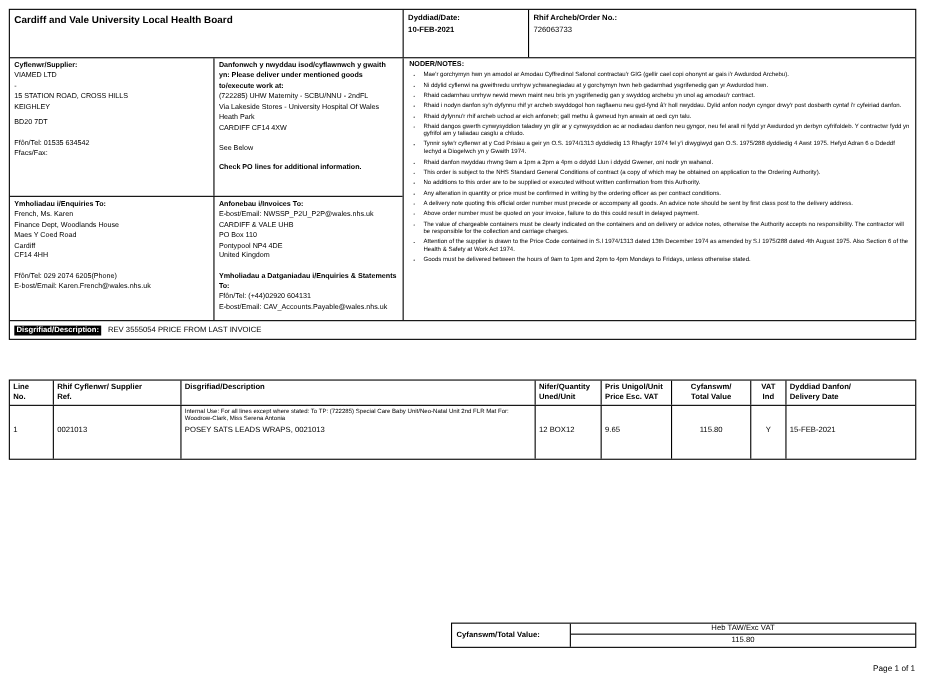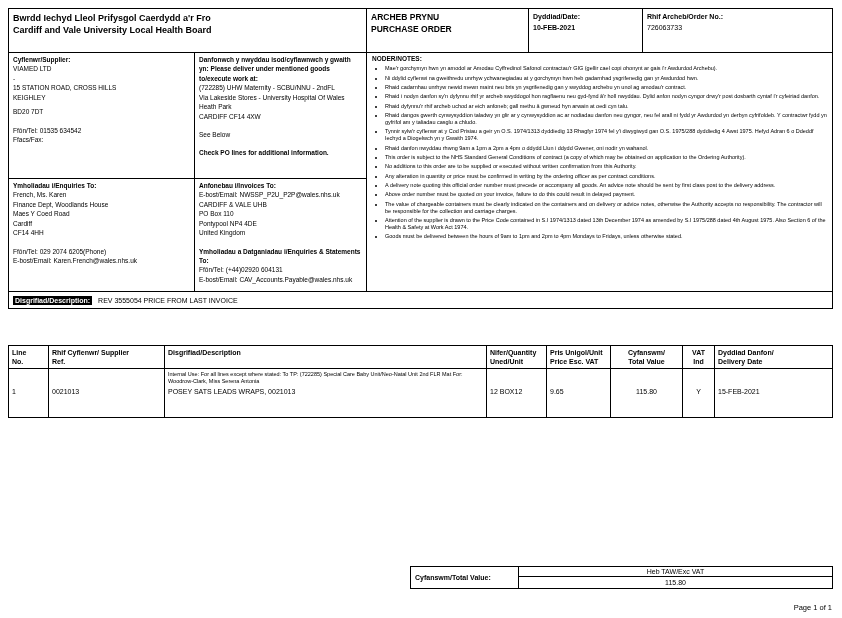--- a/index.html
+++ b/index.html
@@ -68,26 +68,21 @@
 
   .page-num { position: absolute; right: 10px; bottom: 6px; font-size: 7.5px; text-align: center; }
 </style>
 </head>
 <body>
 
 <div class="main-table">
 
   <div class="row1">
     <div class="c-org">
-      <div>Bwrdd Iechyd Lleol Prifysgol Caerdydd a'r Fro</div>
       <div>Cardiff and Vale University Local Health Board</div>
-    </div>
-    <div class="c-potitle">
-      <div>ARCHEB PRYNU</div>
-      <div>PURCHASE ORDER</div>
     </div>
     <div class="c-date">
       <div>Dyddiad/Date:</div>
       <div>10-FEB-2021</div>
     </div>
     <div class="c-orderno">
       <div class="lab">Rhif Archeb/Order No.:</div>
       <div>726063733</div>
     </div>
   </div>

